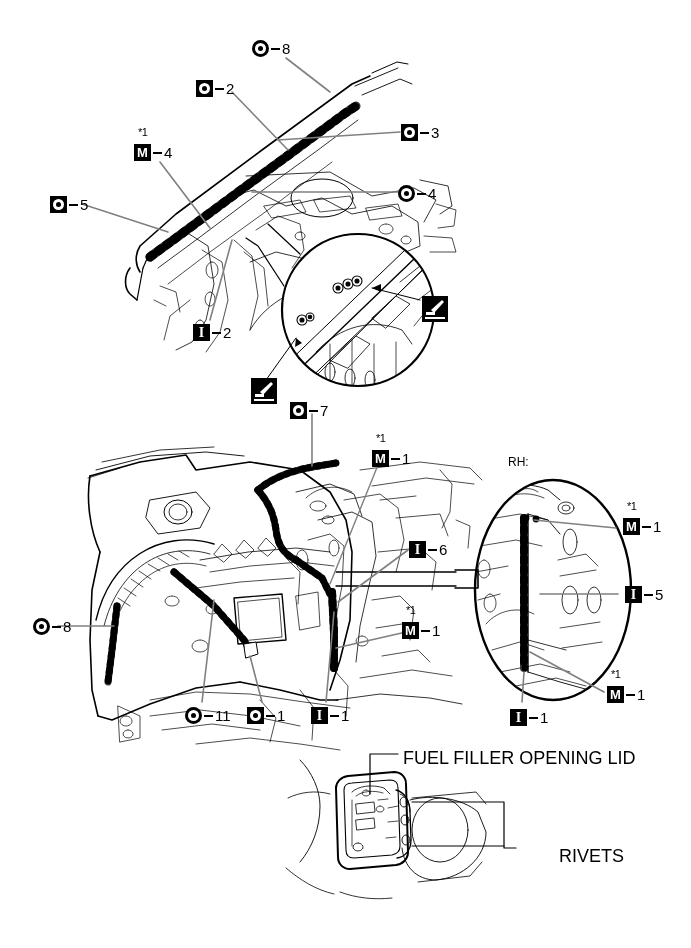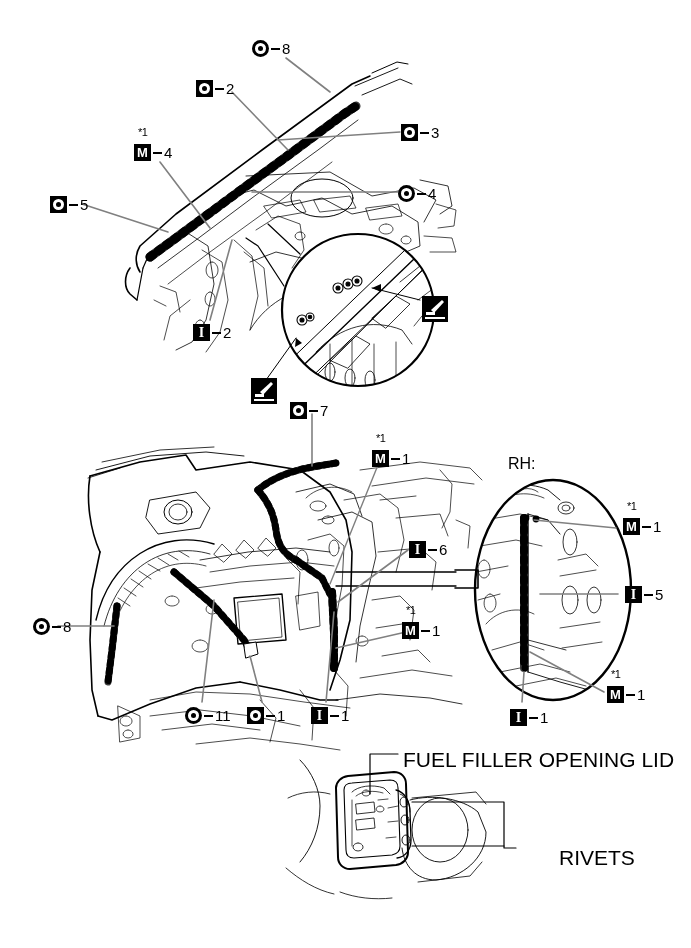--- a/index.html
+++ b/index.html
@@ -130,28 +130,28 @@
   }
   .mk-letter.serif {
     font-family: "Liberation Serif", serif;
     font-size: 14px;
     padding: 0 4px;
   }
 
   
   .tlabel {
     position: absolute;
-    font-size: 21px;
+    font-size: 18px;
     font-family: "Liberation Sans", sans-serif;
     color: #000;
     white-space: nowrap;
     line-height: 1;
   }
   .tlabel.big {
-    font-size: 16px;
+    font-size: 12px;
   }
 
   
   .toolicon {
     position: absolute;
     width: 26px;
     height: 26px;
     background: #000;
   }
   .toolicon svg { display: block; }

